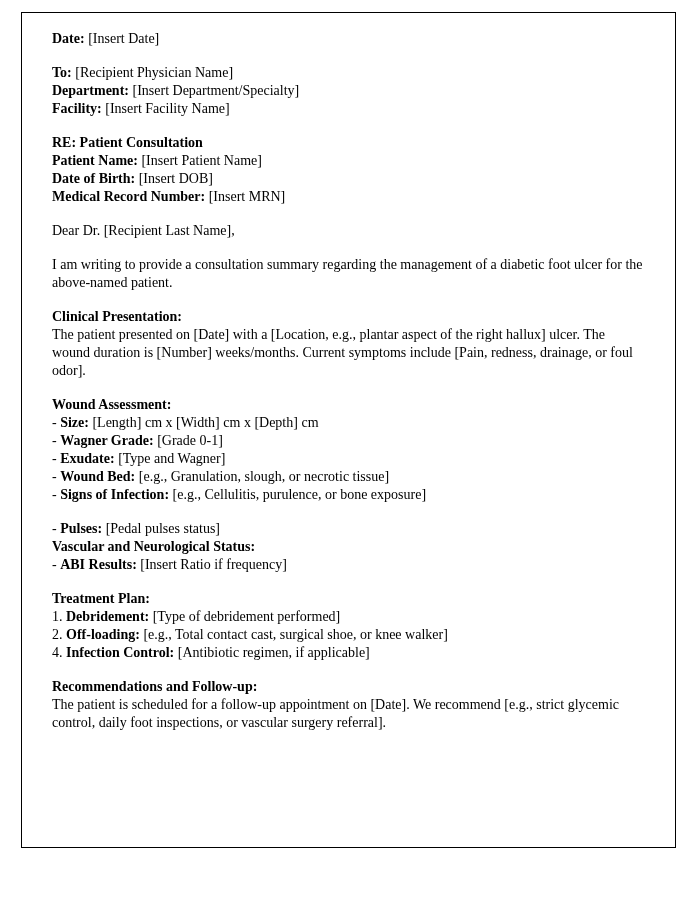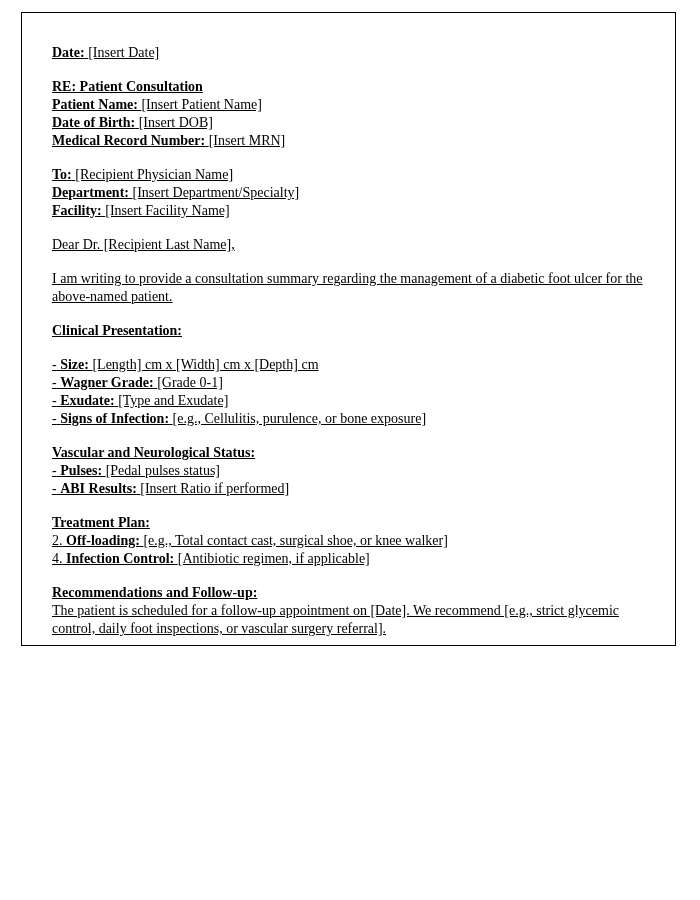--- a/index.html
+++ b/index.html
@@ -12,40 +12,54 @@
     font-family: "Liberation Serif", "DejaVu Serif", serif;
     font-size: 14px;
     line-height: 18px;
     position: relative;
   }
   .page {
     position: absolute;
     left: 21px;
     top: 12px;
     width: 655px;
-    height: 634px;
+    height: 836px;
     border: 1px solid #000000;
-    padding: 31px 30px 0 30px;
+    padding: 17px 30px 0 30px;
     overflow: hidden;
     background: #ffffff;
-    text-decoration: underline;
   }
   .block { margin: 0 0 16px 0; }
   .line { min-height: 18px; }
   b { font-weight: bold; }
 </style>
 </head>
 <body>
 
 <div class="page">
 
   <div class="block">
     <div class="line">
       <b>Date:</b>
       <span>[Insert Date]</span>
+    </div>
+  </div>
+
+  <div class="block">
+    <div class="line">
+      <b>To:</b>
+      <span>[Recipient Physician Name]</span>
+    </div>
+    <div class="line">
+      <b>Department:</b>
+      <span>[Insert Department/Specialty]</span>
+    </div>
+    <div class="line">
+      <b>Facility:</b>
+      <span>[Insert Facility Name]</span>
     </div>
   </div>
 
   <div class="block">
     <div class="line">
       <b>RE: Patient Consultation</b>
     </div>
     <div class="line">
       <b>Patient Name:</b>
       <span>[Insert Patient Name]</span>
@@ -54,90 +68,89 @@
       <b>Date of Birth:</b>
       <span>[Insert DOB]</span>
     </div>
     <div class="line">
       <b>Medical Record Number:</b>
       <span>[Insert MRN]</span>
     </div>
   </div>
 
   <div class="block">
-    <div class="line">
-      <b>To:</b>
-      <span>[Recipient Physician Name]</span>
-    </div>
-    <div class="line">
-      <b>Department:</b>
-      <span>[Insert Department/Specialty]</span>
-    </div>
-    <div class="line">
-      <b>Facility:</b>
-      <span>[Insert Facility Name]</span>
-    </div>
-  </div>
-
-  <div class="block">
     <div class="line">Dear Dr. [Recipient Last Name],</div>
   </div>
 
   <div class="block">
     <div>I am writing to provide a consultation summary regarding the management of a diabetic foot ulcer for the above-named patient.</div>
   </div>
 
   <div class="block">
     <div class="line">
       <b>Clinical Presentation:</b>
     </div>
+    <div>The patient presented on [Date] with a [Location, e.g., plantar aspect of the right hallux] ulcer. The wound duration is [Number] weeks/months. Current symptoms include [Pain, redness, drainage, or foul odor].</div>
   </div>
 
   <div class="block">
+    <div class="line">
+      <b>Wound Assessment:</b>
+    </div>
     <div class="line">
       <span>-</span>
       <b>Size:</b>
       <span>[Length] cm x [Width] cm x [Depth] cm</span>
     </div>
     <div class="line">
       <span>-</span>
       <b>Wagner Grade:</b>
       <span>[Grade 0-1]</span>
     </div>
     <div class="line">
       <span>-</span>
       <b>Exudate:</b>
-      <span>[Type and Exudate]</span>
+      <span>[Type and Wagner]</span>
+    </div>
+    <div class="line">
+      <span>-</span>
+      <b>Wound Bed:</b>
+      <span>[e.g., Granulation, slough, or necrotic tissue]</span>
     </div>
     <div class="line">
       <span>-</span>
       <b>Signs of Infection:</b>
       <span>[e.g., Cellulitis, purulence, or bone exposure]</span>
     </div>
   </div>
 
   <div class="block">
     <div class="line">
-      <b>Vascular and Neurological Status:</b>
-    </div>
-    <div class="line">
       <span>-</span>
       <b>Pulses:</b>
       <span>[Pedal pulses status]</span>
     </div>
     <div class="line">
+      <b>Vascular and Neurological Status:</b>
+    </div>
+    <div class="line">
       <span>-</span>
       <b>ABI Results:</b>
-      <span>[Insert Ratio if performed]</span>
+      <span>[Insert Ratio if frequency]</span>
     </div>
   </div>
 
   <div class="block">
     <div class="line">
       <b>Treatment Plan:</b>
+    </div>
+    <div class="line">
+      <span>1.</span>
+      <b>Debridement:</b>
+      <span>[Type of debridement performed]</span>
     </div>
     <div class="line">
       <span>2.</span>
       <b>Off-loading:</b>
       <span>[e.g., Total contact cast, surgical shoe, or knee walker]</span>
     </div>
     <div class="line">
       <span>4.</span>
       <b>Infection Control:</b>
       <span>[Antibiotic regimen, if applicable]</span>

